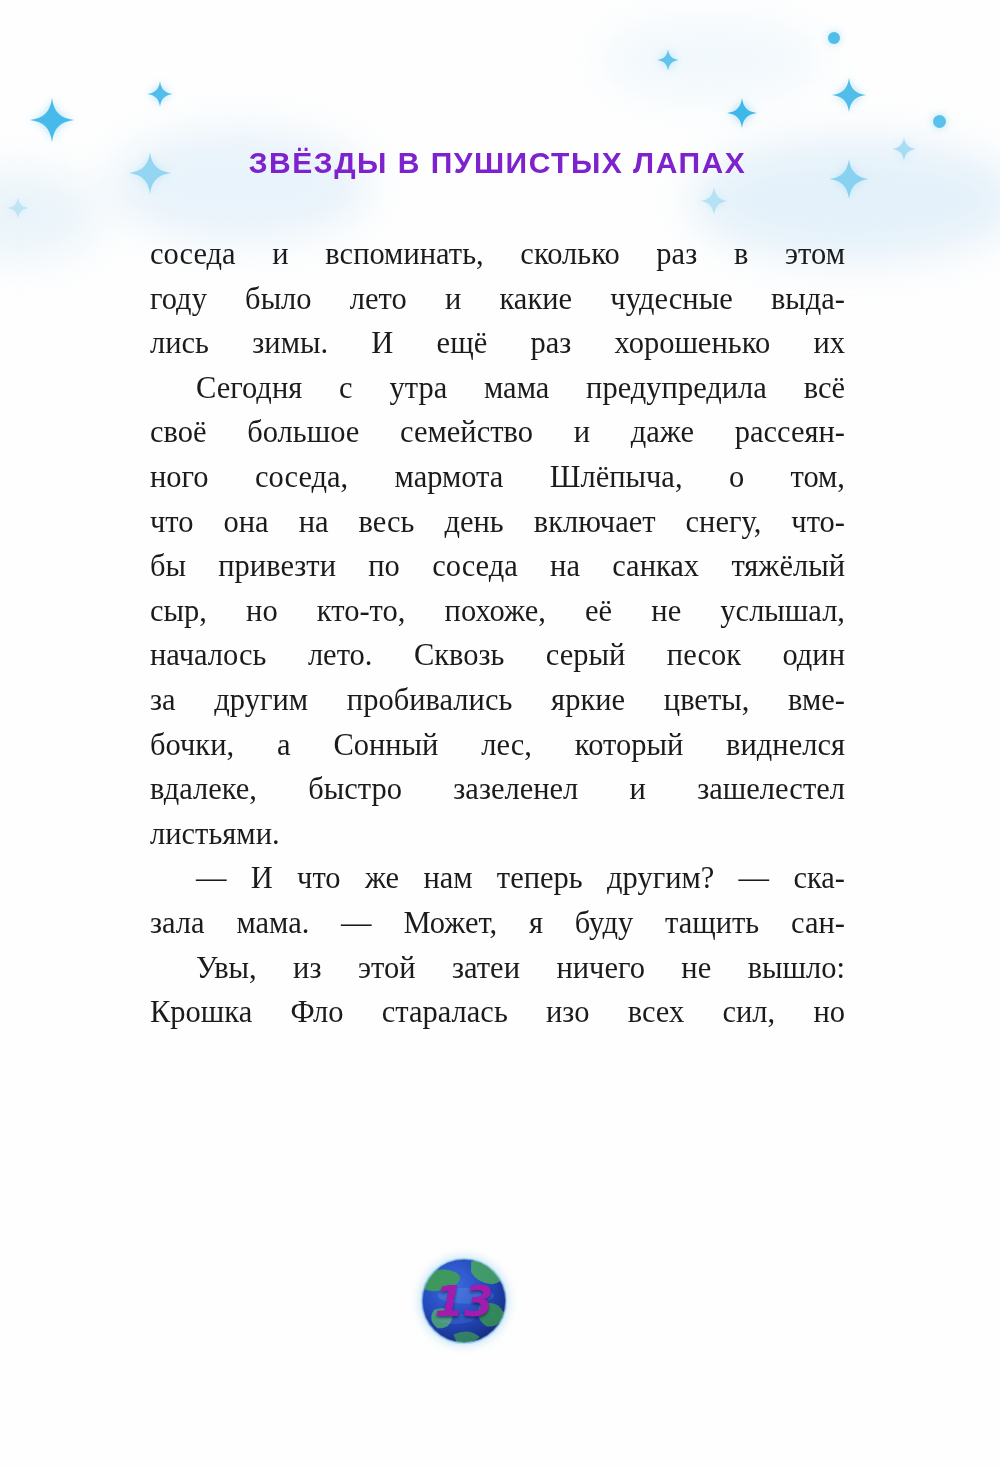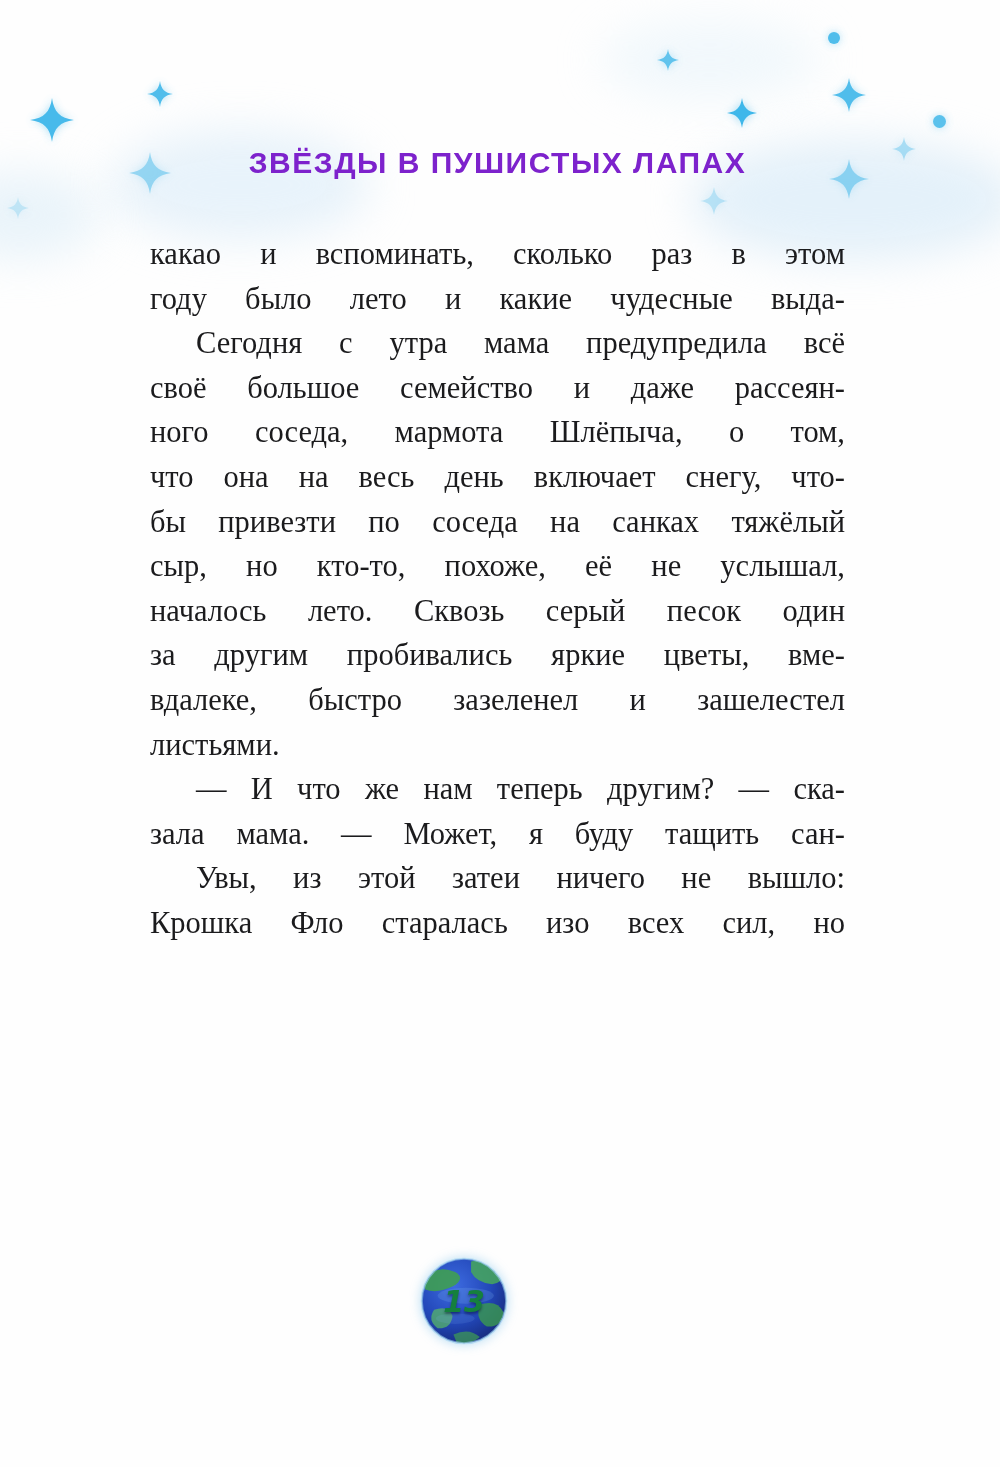--- a/index.html
+++ b/index.html
@@ -57,25 +57,25 @@
 
   .globe {
     position:absolute;
     left:420px; top:1257px;
     width:88px; height:88px;
     filter:drop-shadow(0 0 6px rgba(160,210,240,0.8));
   }
   .globe .num {
     position:absolute; left:0; top:0; width:100%; height:100%;
     display:flex; align-items:center; justify-content:center;
-    color:#15803d;
+    color:#a21caf;
     font-family:"DejaVu Sans", sans-serif;
     font-style:italic;
     font-weight:bold;
-    font-size:30px;
+    font-size:42px;
     text-shadow:0 2px 3px rgba(0,0,30,0.45);
   }
 </style>
 </head>
 <body>
 
 <div class="page">
 
   <div class="cloud c1"></div>
   <div class="cloud c2"></div>
@@ -134,32 +134,34 @@
         <svg viewBox="0 0 100 100" width="100%" height="100%">
           <path d="M50 0C54.5 32 68 45.5 100 50C68 54.5 54.5 68 50 100C45.5 68 32 54.5 0 50C32 45.5 45.5 32 50 0Z" fill="#3eb7ea"></path>
         </svg>
       </div>
     </div>
 
   <h1 class="title" style="color: rgb(125, 34, 204);">ЗВЁЗДЫ В ПУШИСТЫХ ЛАПАХ</h1>
 
   <div class="text" id="body-text">
       <div class="paragraph">
-        <div class="line justify">какао и вспоминать, сколько раз в этом</div>
+        <div class="line justify">соседа и вспоминать, сколько раз в этом</div>
         <div class="line justify">году было лето и какие чудесные выда-</div>
+        <div class="line justify">лись зимы. И ещё раз хорошенько их</div>
       </div>
       <div class="paragraph">
         <div class="line justify indent">Сегодня с утра мама предупредила всё</div>
         <div class="line justify">своё большое семейство и даже рассеян-</div>
         <div class="line justify">ного соседа, мармота Шлёпыча, о том,</div>
         <div class="line justify">что она на весь день включает снегу, что-</div>
         <div class="line justify">бы привезти по соседа на санках тяжёлый</div>
         <div class="line justify">сыр, но кто-то, похоже, её не услышал,</div>
         <div class="line justify">началось лето. Сквозь серый песок один</div>
         <div class="line justify">за другим пробивались яркие цветы, вме-</div>
+        <div class="line justify">бочки, а Сонный лес, который виднелся</div>
         <div class="line justify">вдалеке, быстро зазеленел и зашелестел</div>
         <div class="line">листьями.</div>
       </div>
       <div class="paragraph">
         <div class="line justify indent">— И что же нам теперь другим? — ска-</div>
         <div class="line justify">зала мама. — Может, я буду тащить сан-</div>
       </div>
       <div class="paragraph">
         <div class="line justify indent">Увы, из этой затеи ничего не вышло:</div>
         <div class="line justify">Крошка Фло старалась изо всех сил, но</div>

